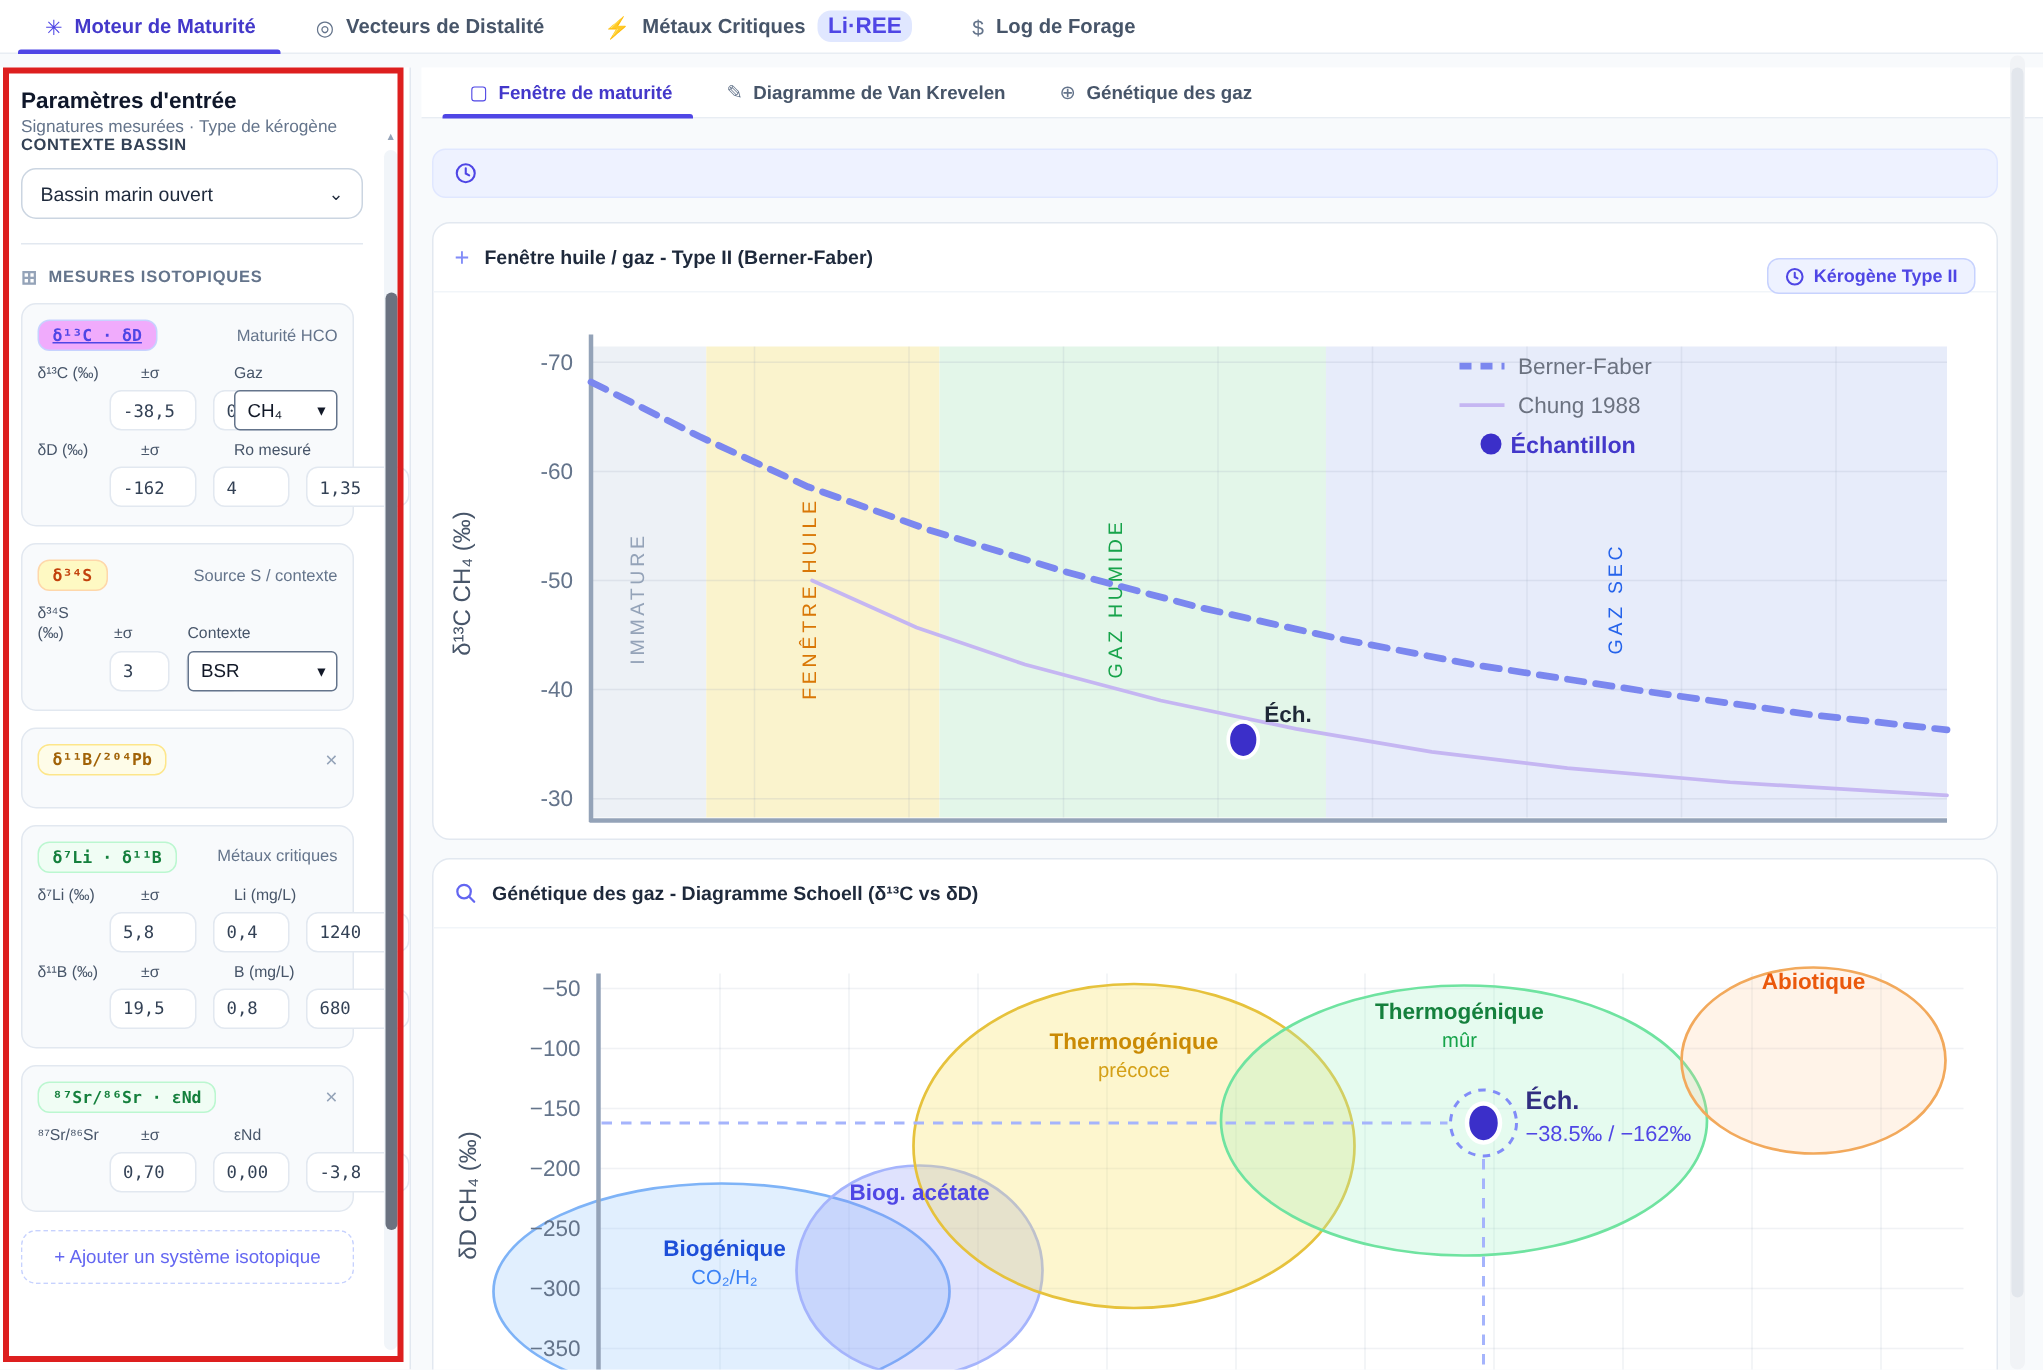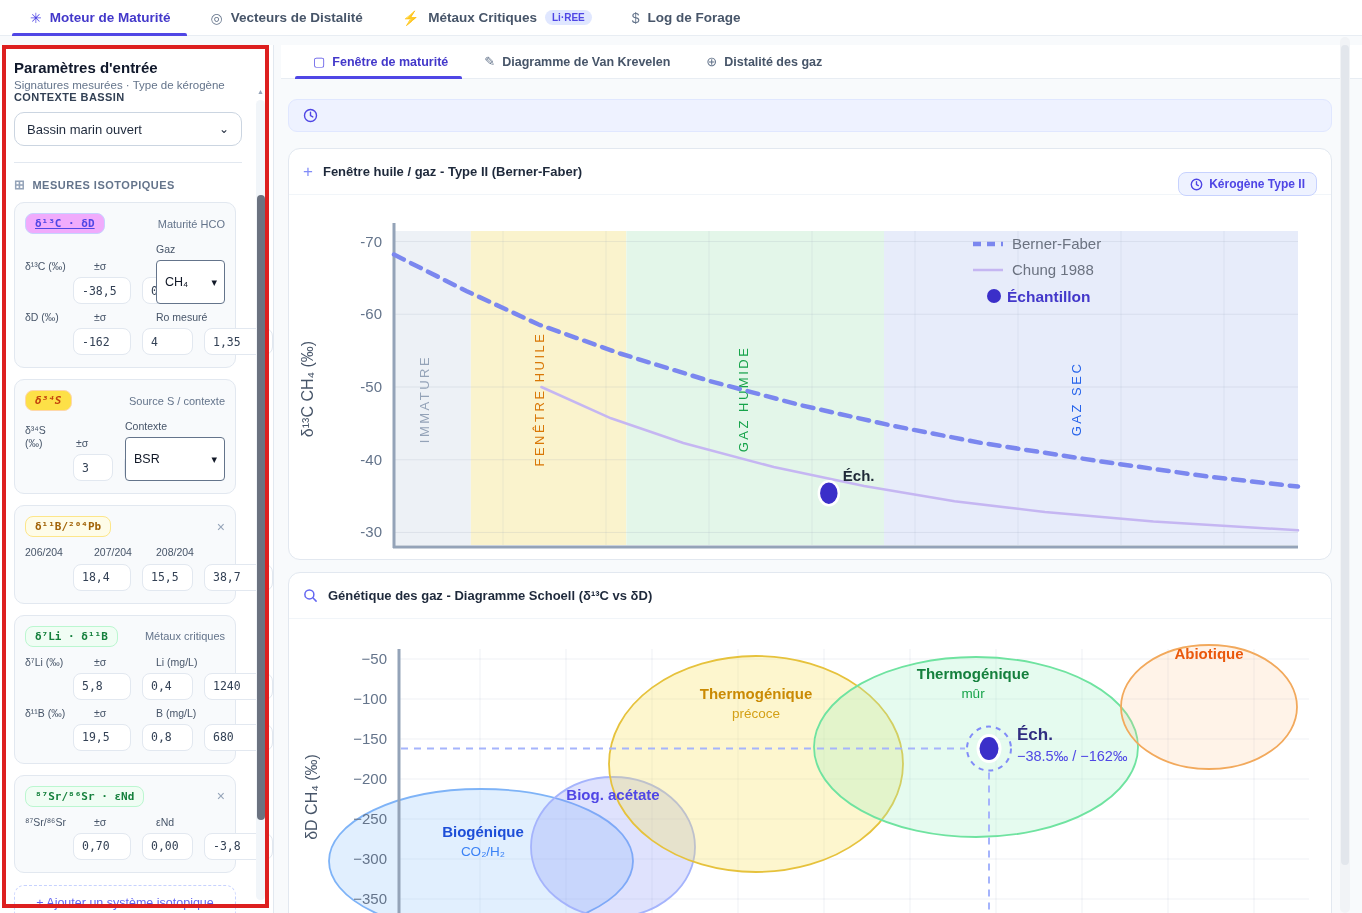--- a/index.html
+++ b/index.html
@@ -7,47 +7,47 @@
   body { font-family:"Liberation Sans", sans-serif; background:#f8fafc; position:relative; color:#1e293b; }
   .page { position:absolute; inset:0; width:1362px; height:913px; overflow:hidden; }
 
   
   .topnav { position:absolute; top:0; left:0; width:1362px; height:36px; background:#fff; border-bottom:1px solid #e8edf3; display:flex; align-items:center; padding-left:12px; z-index:5; }
   .topnav-tab { position:relative; height:36px; display:flex; align-items:center; gap:8px; padding:0 22px 0 18px; font-size:13.5px; font-weight:600; color:#475569; cursor:pointer; }
   .topnav-tab .nicon { font-size:14px; color:#64748b; font-weight:400; }
   .topnav-tab.active { color:#4338ca; }
   .topnav-tab.active .nicon { color:#4f46e5; }
   .topnav-tab.active .tab-underline { position:absolute; left:0; right:6px; bottom:0; height:3px; background:#4f46e5; border-radius:2px 2px 0 0; }
-  .nav-badge { background:#e0e7ff; color:#4f46e5; font-size:10px; font-weight:700; padding:2px 7px; border-radius:9px;text-align:right; }
+  .nav-badge { background:#e0e7ff; color:#4f46e5; font-size:15px; font-weight:700; padding:2px 7px; border-radius:9px;text-align:right; }
 
   
   .sidebar { position:absolute; top:45px; left:0; width:274px; height:868px; background:#fff; border-right:1px solid #e2e8f0; padding:14px 14px 0 14px; }
   .sb-title { font-size:15px; font-weight:700; color:#0f172a; }
   .sb-sub { font-size:11.5px; color:#64748b; margin-top:3px; }
   .sb-label { font-size:11px; font-weight:700; letter-spacing:.4px; color:#334155; }
   .sb-select { margin-top:9px; width:228px; height:34px; border:1px solid #cbd5e1; border-radius:10px; background:#fff; display:flex; align-items:center; justify-content:space-between; padding:0 12px; font-size:13px; color:#1e293b; cursor:pointer; }
   .sb-select .chev { color:#1e293b; font-size:12px; }
   .sb-divider { height:1px; background:#e2e8f0; margin:16px 0 0 0; width:228px; }
   .sb-section { display:flex; align-items:center; gap:7px; margin-top:14px; font-size:11px; font-weight:700; letter-spacing:.5px; color:#64748b; }
   .sb-section .sicon { font-size:13px; color:#94a3b8; }
   .cards { margin-top:10px; width:222px; display:flex; flex-direction:column; gap:11px; }
   .iso-card { background:#f8fafc; border:1px solid #e2e8f0; border-radius:10px; padding:10px 10px 12px 10px; position:relative; }
   .iso-head { display:flex; align-items:center; justify-content:space-between; margin-bottom:9px; }
   .pill { font-family:"DejaVu Sans Mono", monospace; font-size:11px; font-weight:700; padding:3px 9px; border-radius:8px; border:1px solid; white-space:nowrap; }
   .pill.indigo { color:#4f46e5; background:#f0abfc; border-color:#c7d2fe;text-decoration:underline; }
-  .pill.orange { color:#c2410c; background:#fde047; border-color:#fed7aa;font-style:italic; }
+  .pill.orange { color:#c2410c; background:#fef9c3; border-color:#fed7aa; }
   .pill.yellow { color:#a16207; background:#fefce8; border-color:#fde68a; }
   .pill.green  { color:#15803d; background:#f0fdf4; border-color:#bbf7d0; }
   .iso-ctx { font-size:11px; color:#64748b; }
   .iso-close { font-size:14px; color:#94a3b8; cursor:pointer; line-height:1; }
   .fgrid { display:grid; grid-template-columns:58px 51px 1fr; column-gap:11px; row-gap:7px; align-items:end; }
   .fgrid.s34 { grid-template-columns:40px 38px 1fr; }
   .fgroup label { display:block; font-size:10.5px; color:#475569; margin-bottom:4px; line-height:1.25; }
   .finput { width:100%; height:27px; border:1px solid #e2e8f0; border-radius:8px; background:#fff; font-family:"DejaVu Sans Mono", monospace; font-size:11.5px; color:#334155; padding:0 2px 0 8px; outline:none; overflow:hidden;margin-left:48px; }
-  .fselect { width:100%; height:44px; border:1.5px solid #64748b; border-radius:4px; background:#fff; display:flex; align-items:center; justify-content:space-between; padding:0 7px 0 8px; font-size:12.5px; color:#111827; cursor:pointer; font-weight:500; }
+  .fselect { width:100%; height:27px; border:1.5px solid #64748b; border-radius:4px; background:#fff; display:flex; align-items:center; justify-content:space-between; padding:0 7px 0 8px; font-size:12.5px; color:#111827; cursor:pointer; font-weight:500; }
   .fselect .chev { font-size:11px; color:#111827; }
   .add-iso { margin-top:12px; width:222px; height:36px; border:1.5px dashed #c7d2fe; border-radius:10px; background:transparent; color:#6366f1; font-size:12.5px; font-weight:500; display:flex; align-items:center; justify-content:center; cursor:pointer; font-family:"Liberation Sans", sans-serif; }
 
   
   .sb-scroll { position:absolute; top:55px; right:8px; width:9px; height:800px; background:#f1f5f9; border-radius:5px; }
   .sb-scroll-up { position:absolute; top:-12px; left:0; width:9px; text-align:center; font-size:7px; color:#94a3b8; }
   .sb-thumb { position:absolute; top:95px; left:0.5px; width:8px; height:625px; background:#6b7280; border-radius:4px; }
 
   
   .annotation-box { position:absolute; top:45px; left:2px; width:267px; height:863px; border:4px solid #dd1f1f; z-index:50; pointer-events:none; }
@@ -161,28 +161,20 @@
               </div>
             </div>
         </div>
       </div>
 
       <div class="iso-card">
         <div class="iso-head">
           <span class="pill yellow">δ¹¹B/²⁰⁴Pb</span>
           <span class="iso-close">×</span>
         </div>
-        <div class="fgrid">
-          <div class="fgroup"><label>206/204</label>
-            <input class="finput" value="18,4" style=""></div>
-          <div class="fgroup"><label>207/204</label>
-            <input class="finput" value="15,5" style=""></div>
-          <div class="fgroup"><label>208/204</label>
-            <input class="finput" value="38,7" style=""></div>
-        </div>
       </div>
 
       <div class="iso-card">
         <div class="iso-head">
           <span class="pill green">δ⁷Li · δ¹¹B</span>
           <span class="iso-ctx">Métaux critiques</span>
         </div>
         <div class="fgrid">
           <div class="fgroup"><label>δ⁷Li (‰)</label>
             <input class="finput" value="5,8" style=""></div>
@@ -230,21 +222,21 @@
       <span class="micon">▢</span>
       <span>Fenêtre de maturité</span>
       <span class="tab-underline"></span>
     </div>
     <div class="main-tab">
       <span class="micon">✎</span>
       <span>Diagramme de Van Krevelen</span>
     </div>
     <div class="main-tab">
       <span class="micon">⊕</span>
-      <span>Distalité des gaz</span>
+      <span>Génétique des gaz</span>
     </div>
   </div>
 
   <div class="banner">
     <svg width="15" height="15" viewBox="0 0 15 15">
       <circle cx="7.5" cy="7.5" r="6" fill="none" stroke="#4f46e5" stroke-width="1.4"></circle>
       <path d="M7.5 4.2 v3.5 l2.3 1.2" fill="none" stroke="#4f46e5" stroke-width="1.4" stroke-linecap="round"></path>
     </svg>
   </div>
 

